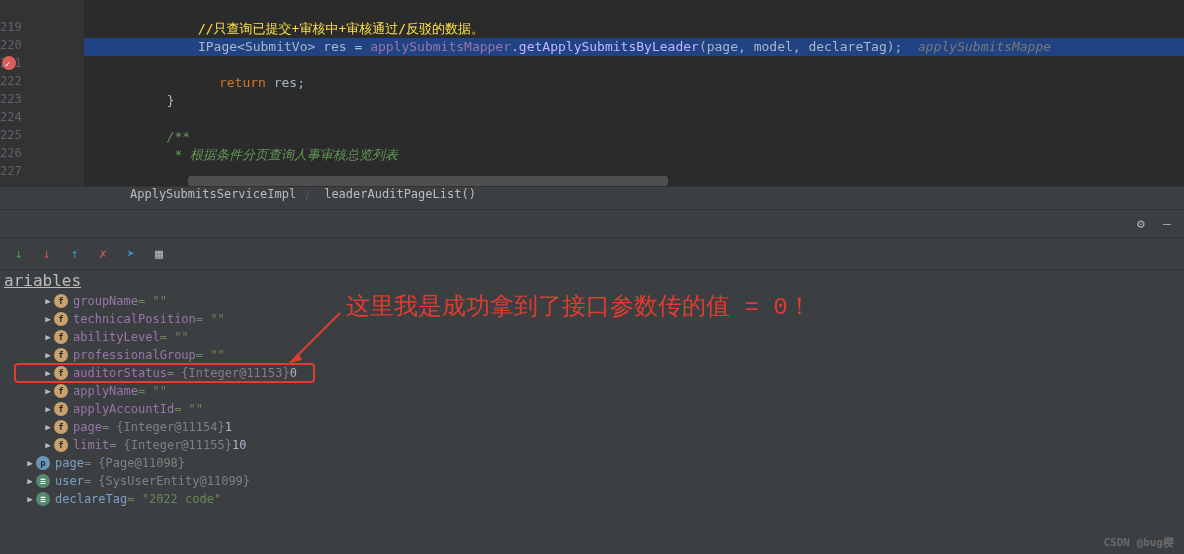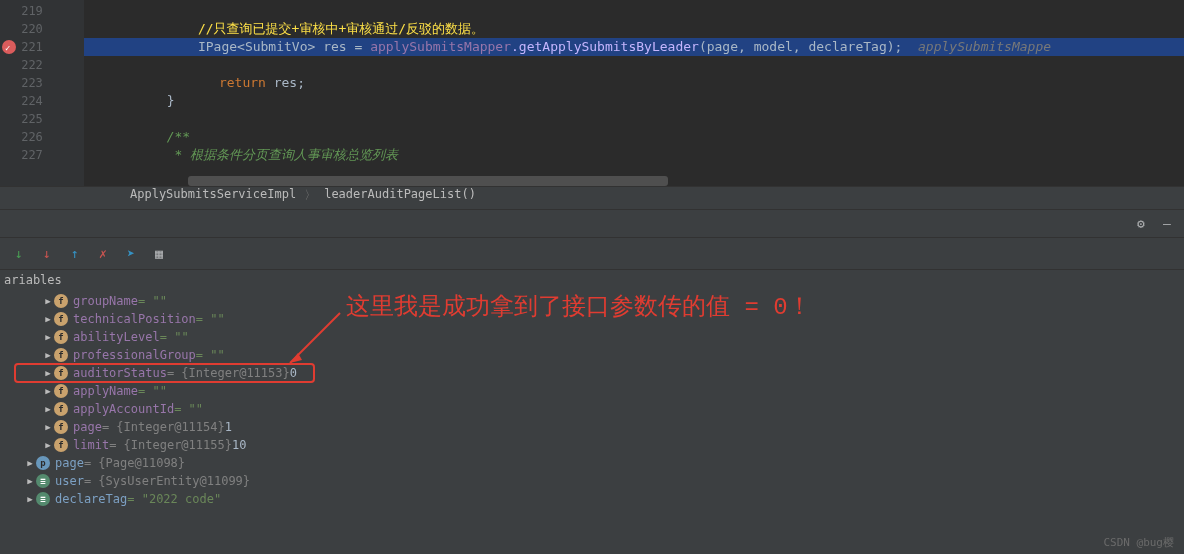--- a/index.html
+++ b/index.html
@@ -14,26 +14,26 @@
 }
 .editor-area {
   height: 186px;
   display: flex;
   background: #2b2b2b;
   position: relative;
 }
 .gutter {
   width: 84px;
   background: #313335;
-  text-align: center;
+  text-align: left;
   padding-right: 20px;
   color: #606366;
   font-size: 12px;
   line-height: 18px;
-  padding-top: 2px;
+  padding-top: 18px;
   flex-shrink: 0;
 }
 .gutter-line { height: 18px; position: relative; }
 .breakpoint {
   position: absolute;
   left: 2px;
   top: 2px;
   width: 14px;
   height: 14px;
   background: #db5c5c;
@@ -128,24 +128,25 @@
   margin-right: 2px;
 }
 .arrow-down { color: #499c54; }
 .arrow-up-blue { color: #3592c4; }
 .arrow-red { color: #c75450; }
 .blue-icon { color: #3592c4; }
 .calc-icon { color: #afb1b3; }
 .tab-header {
   height: 20px;
   padding-left: 4px;
-  font-size: 12px;
+  font-size: 16px;
   color: #bbbbbb;
   display: flex;
   align-items: center;
+  text-decoration: underline;
 }
 .variables-tree {
   flex: 1;
   overflow-y: auto;
   padding-top: 2px;
   font-size: 12px;
   position: relative;
 }
 .var-row {
   height: 18px;
@@ -195,20 +196,21 @@
 .arrow-line {
   position: absolute;
   pointer-events: none;
 }
 .watermark {
   position: absolute;
   right: 10px;
   bottom: 4px;
   color: #6a6a6a;
   font-size: 11px;
+  font-weight: bold;
 }
 .indent-1 { padding-left: 24px; }
 .indent-2 { padding-left: 42px; }
 </style>
 </head>
 <body>
 
 <div class="editor-area">
   <div class="gutter">
     <div class="gutter-line">219</div>

